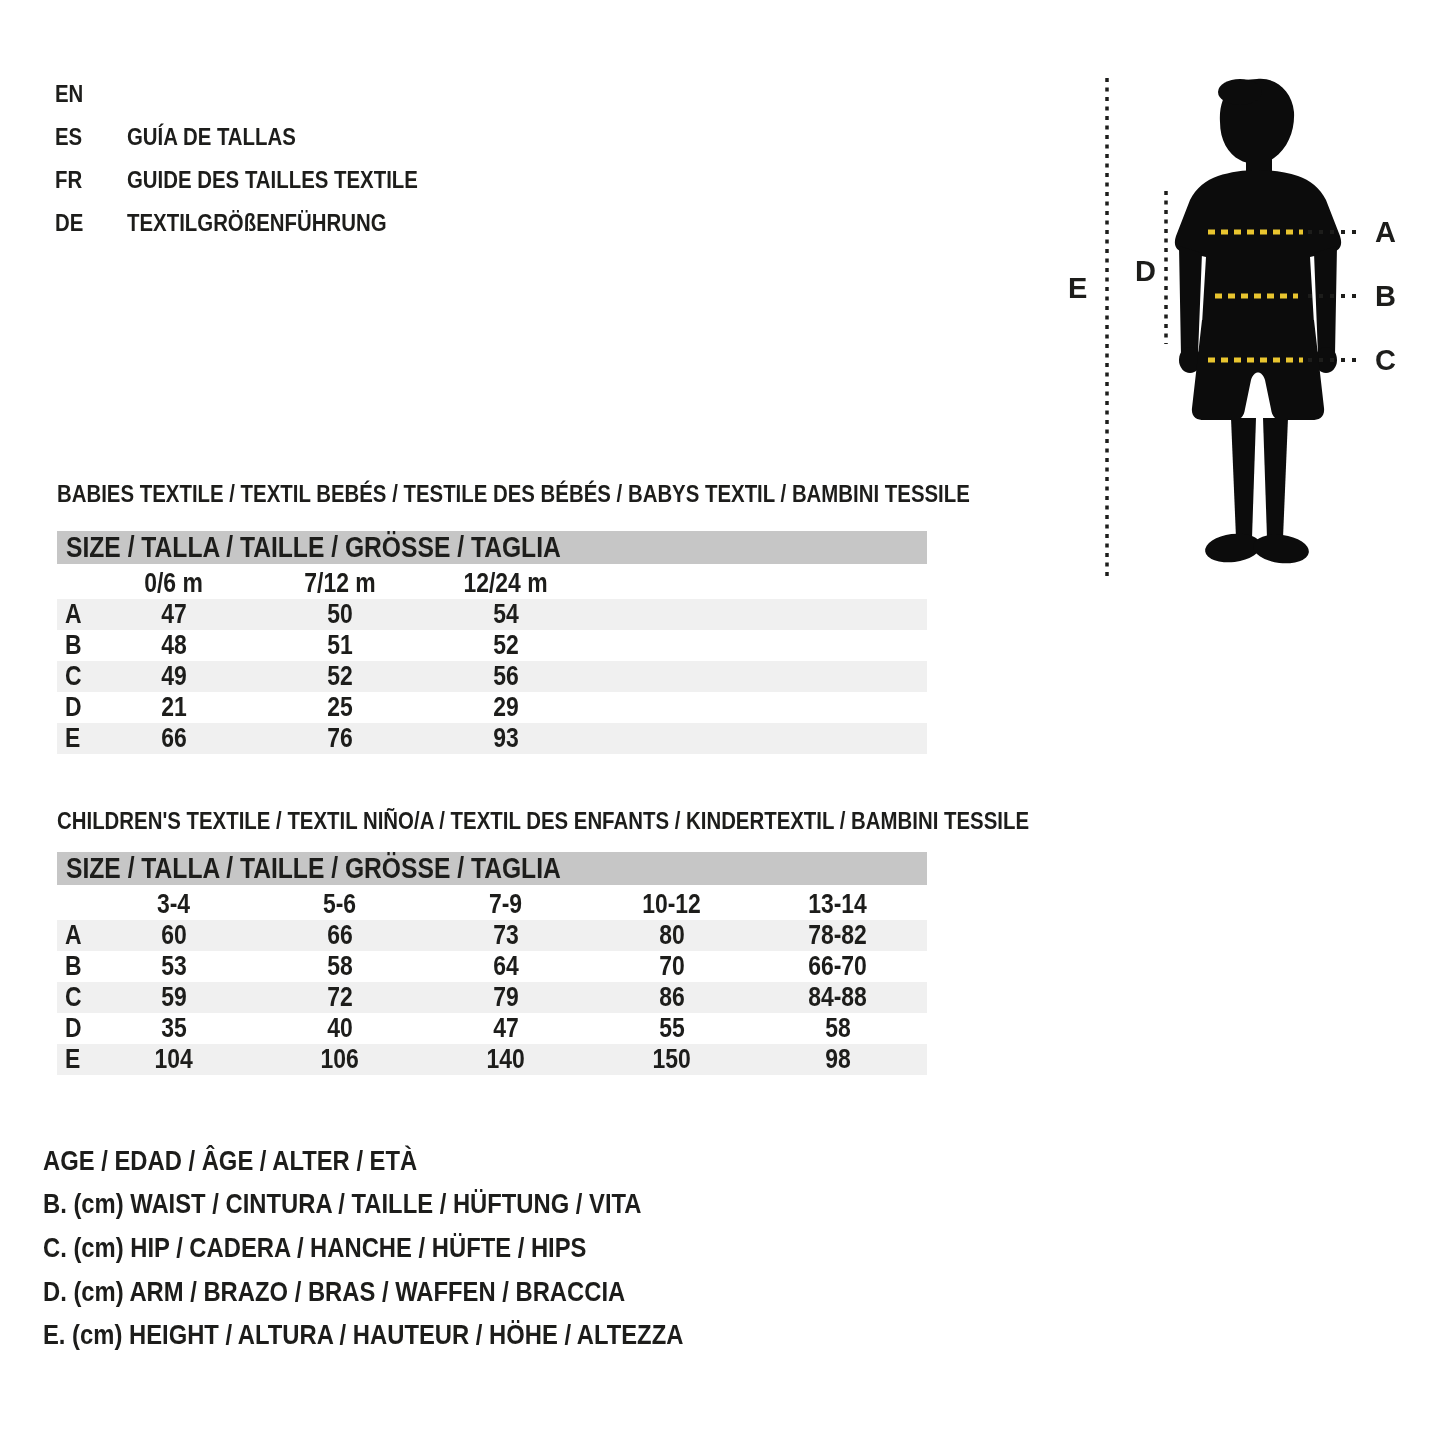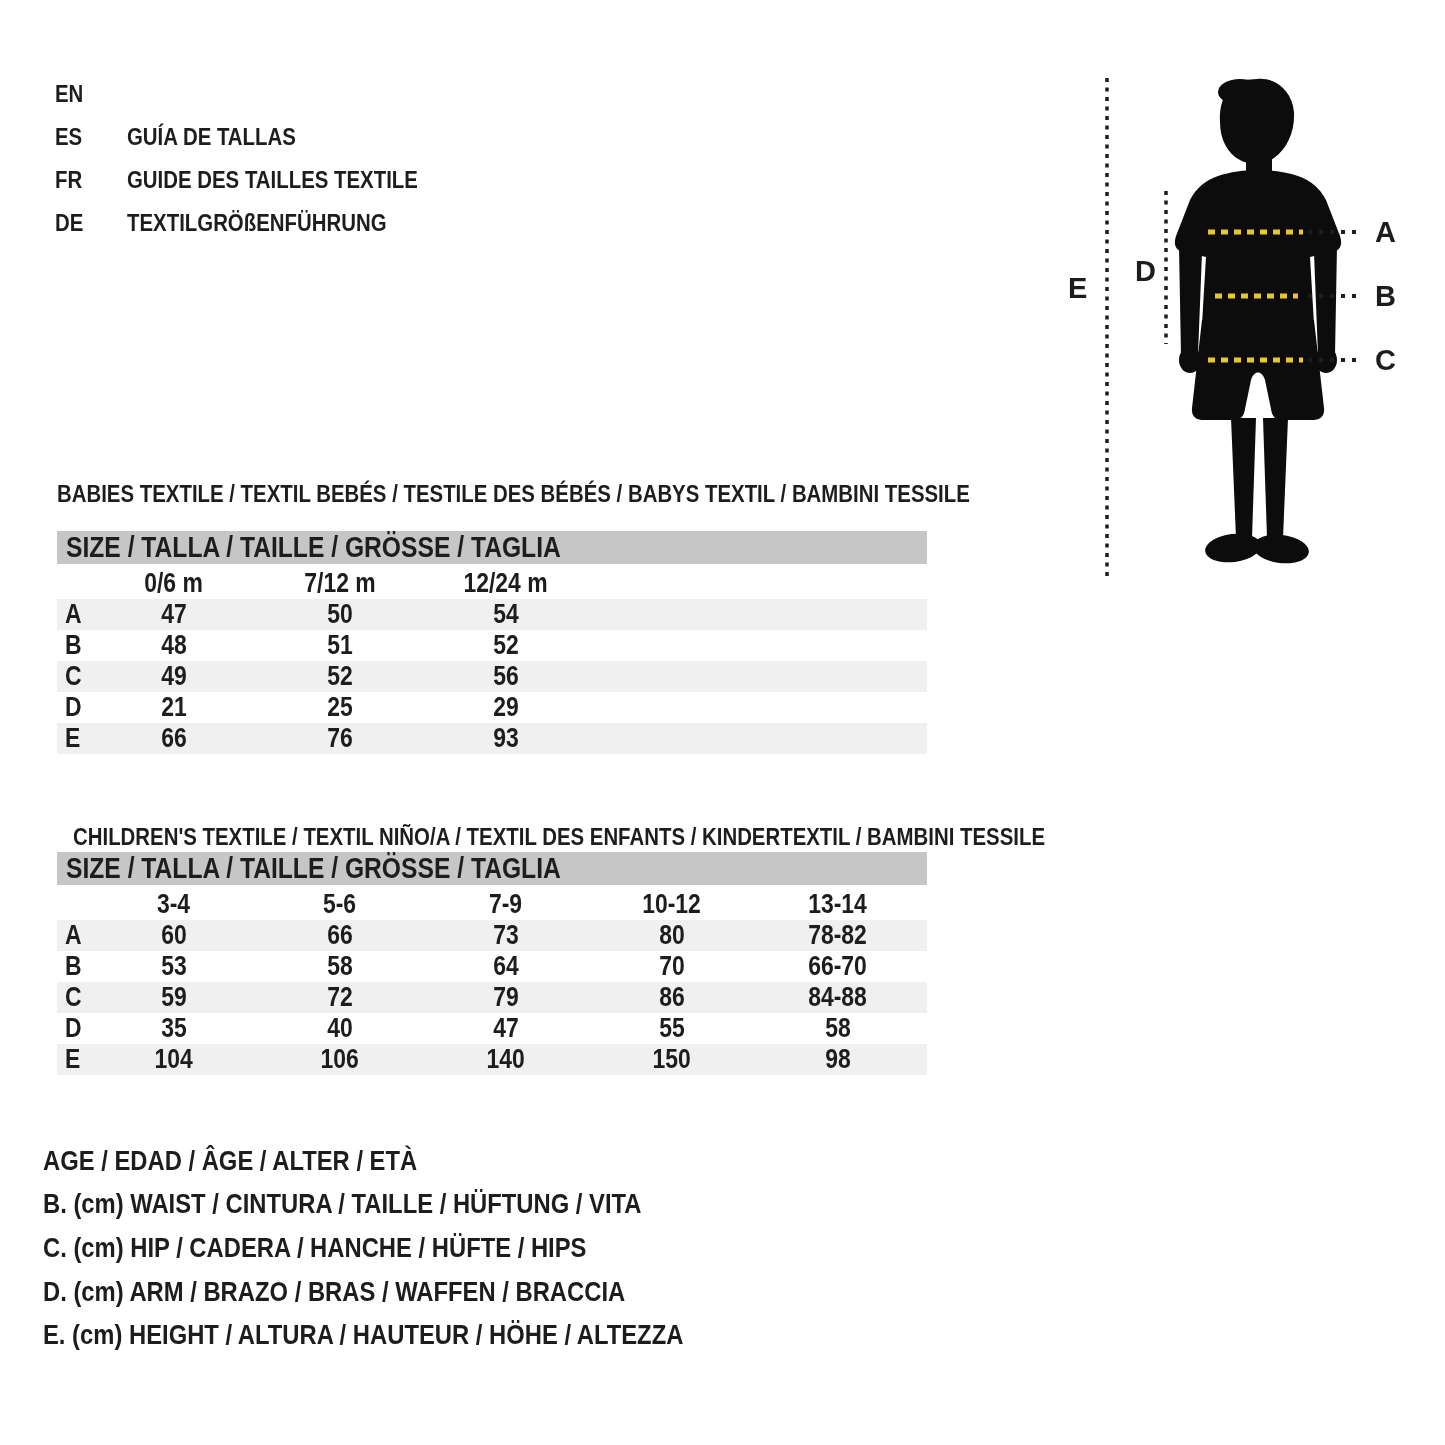--- a/index.html
+++ b/index.html
@@ -152,21 +152,21 @@
     <span class="cell"><span class="ctc">29</span></span>
   </div>
   <div class="trow odd">
     <span class="cell-label"><span class="ct">E</span></span>
     <span class="cell"><span class="ctc">66</span></span>
     <span class="cell"><span class="ctc">76</span></span>
     <span class="cell"><span class="ctc">93</span></span>
   </div>
 </div>
 
-<h2 class="section-heading children-heading" style="margin:16px;"><span class="ct">CHILDREN'S TEXTILE / TEXTIL NIÑO/A / TEXTIL DES ENFANTS / KINDERTEXTIL / BAMBINI TESSILE</span></h2>
+<h2 class="section-heading children-heading" style="margin:0;"><span class="ct">CHILDREN'S TEXTILE / TEXTIL NIÑO/A / TEXTIL DES ENFANTS / KINDERTEXTIL / BAMBINI TESSILE</span></h2>
 
 <div class="size-table children-table">
   <div class="size-bar">
       <span class="ct">SIZE / TALLA / TAILLE / GRÖSSE / TAGLIA</span>
     </div>
   <div class="cols-row">
     <span class="cell-label"></span>
     <span class="cell"><span class="ctc">3-4</span></span>
     <span class="cell"><span class="ctc">5-6</span></span>
     <span class="cell"><span class="ctc">7-9</span></span>

